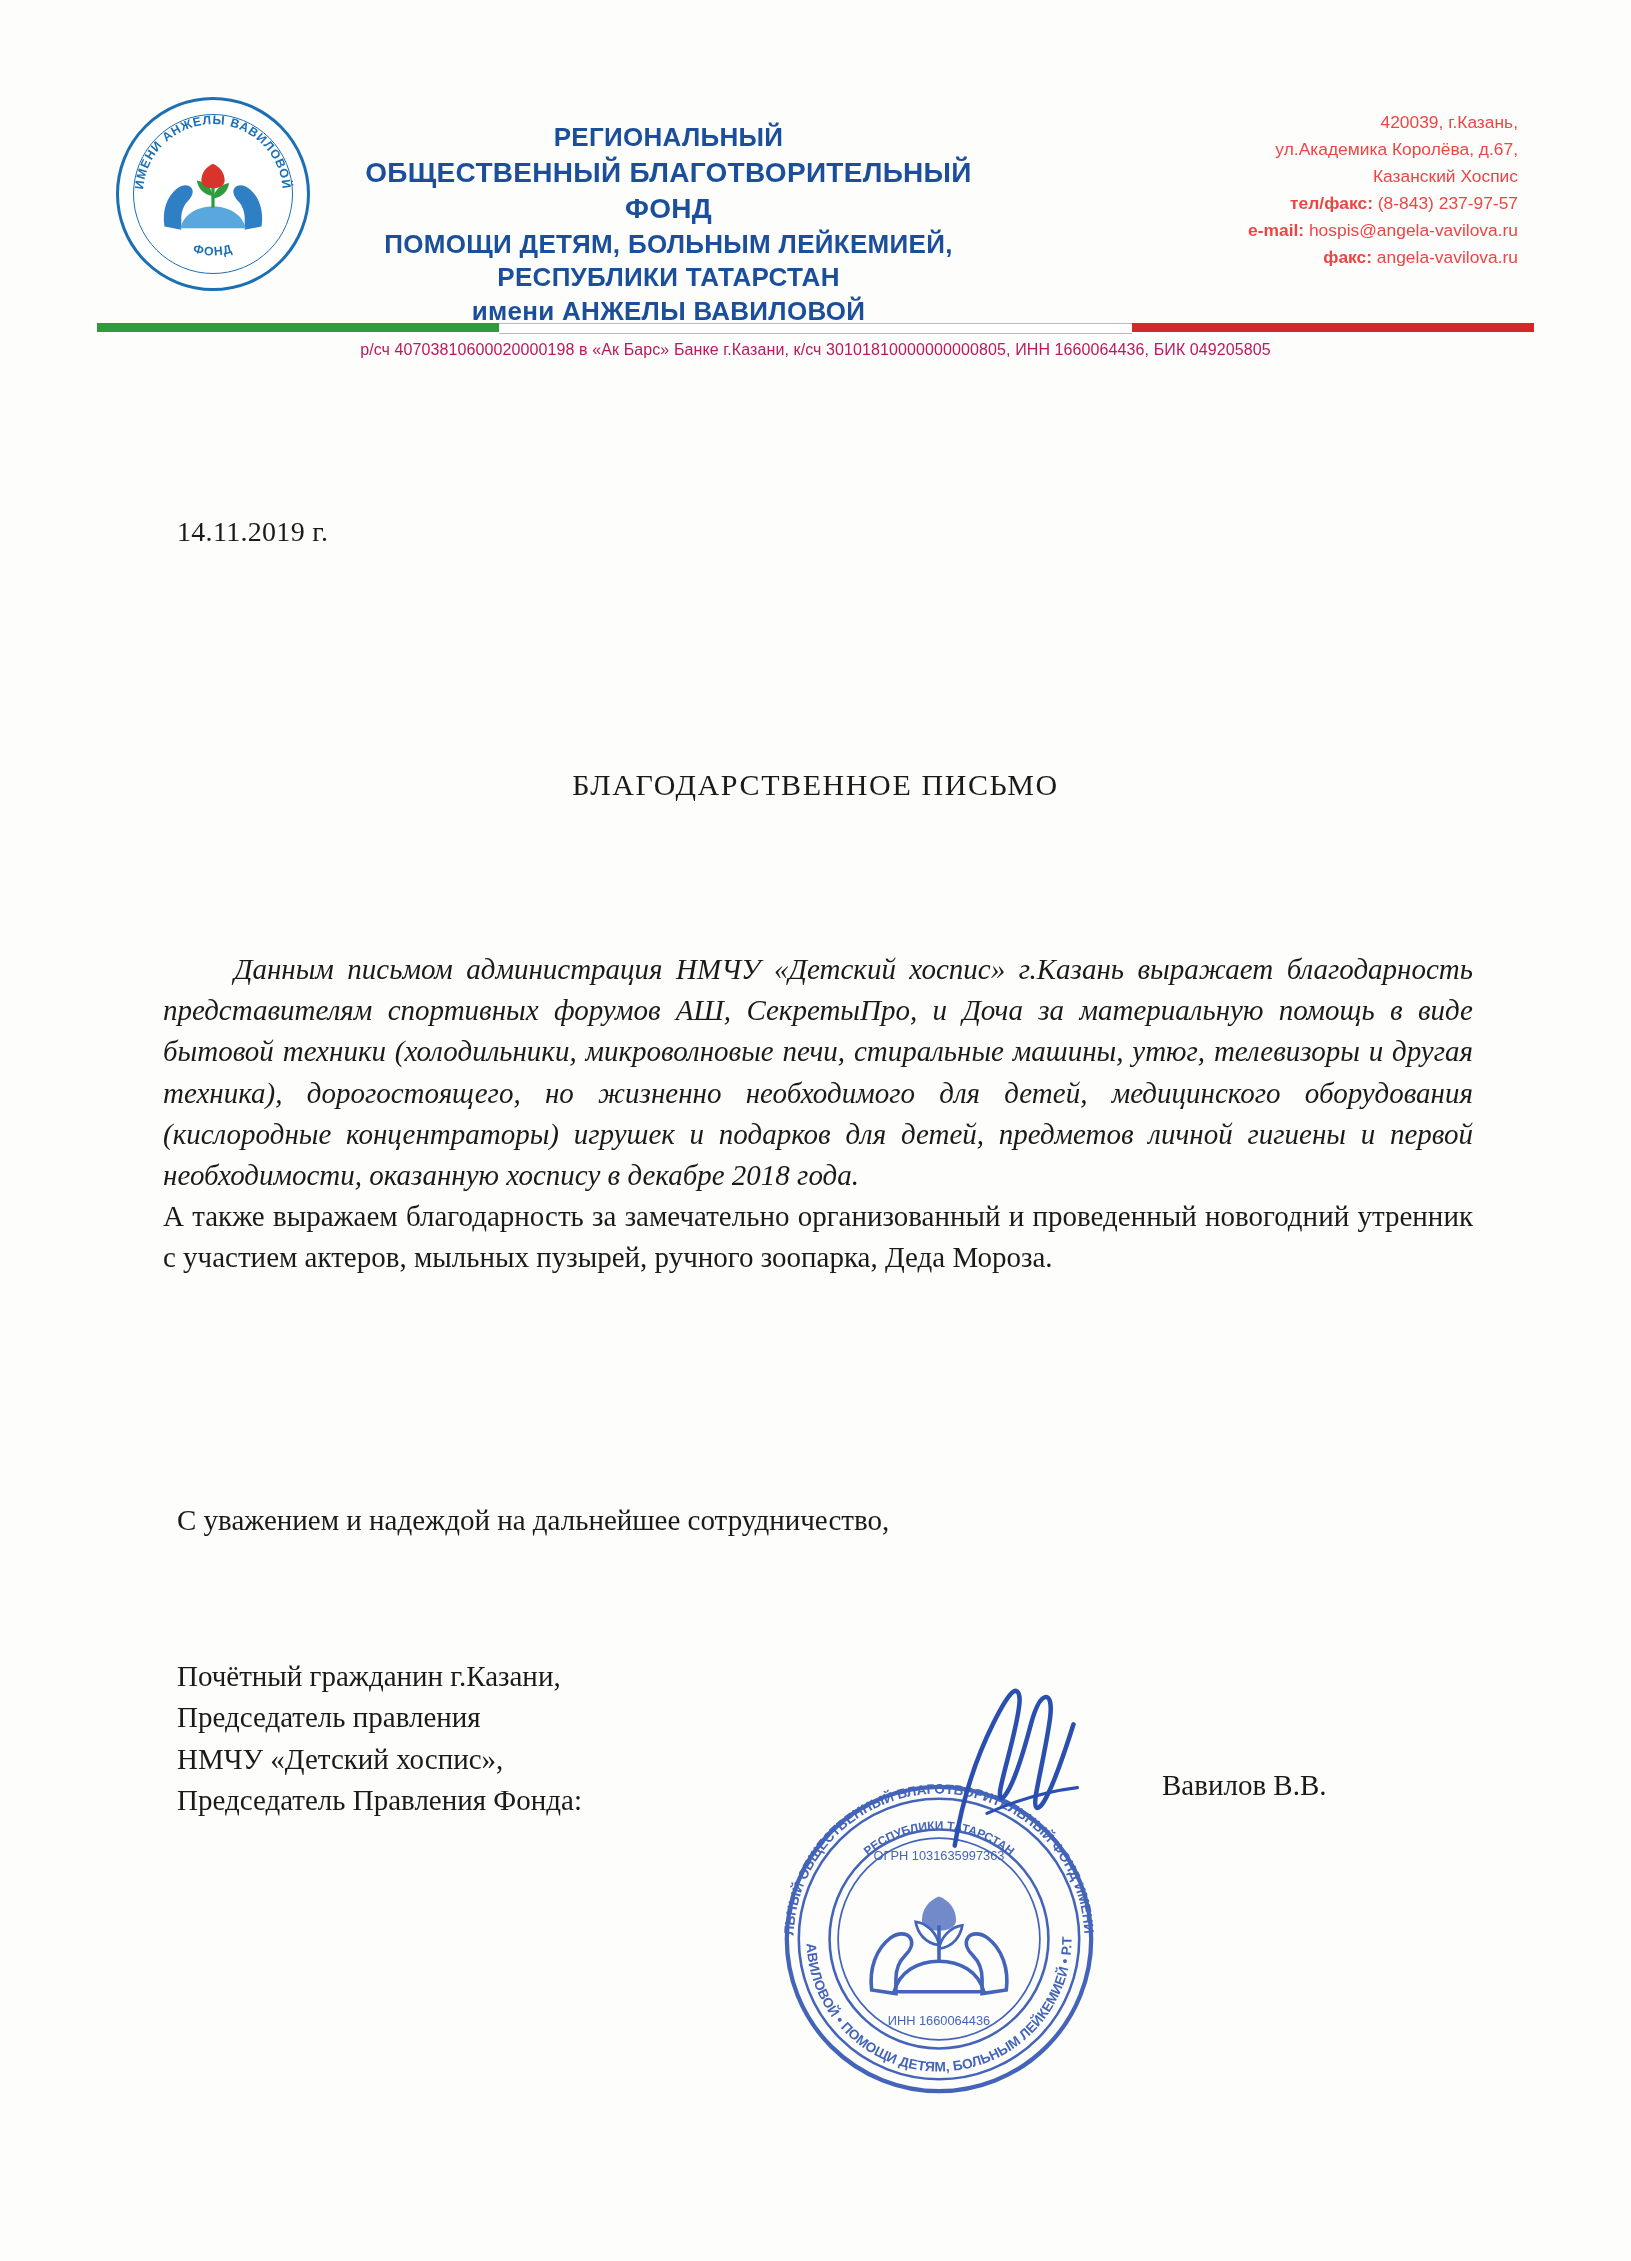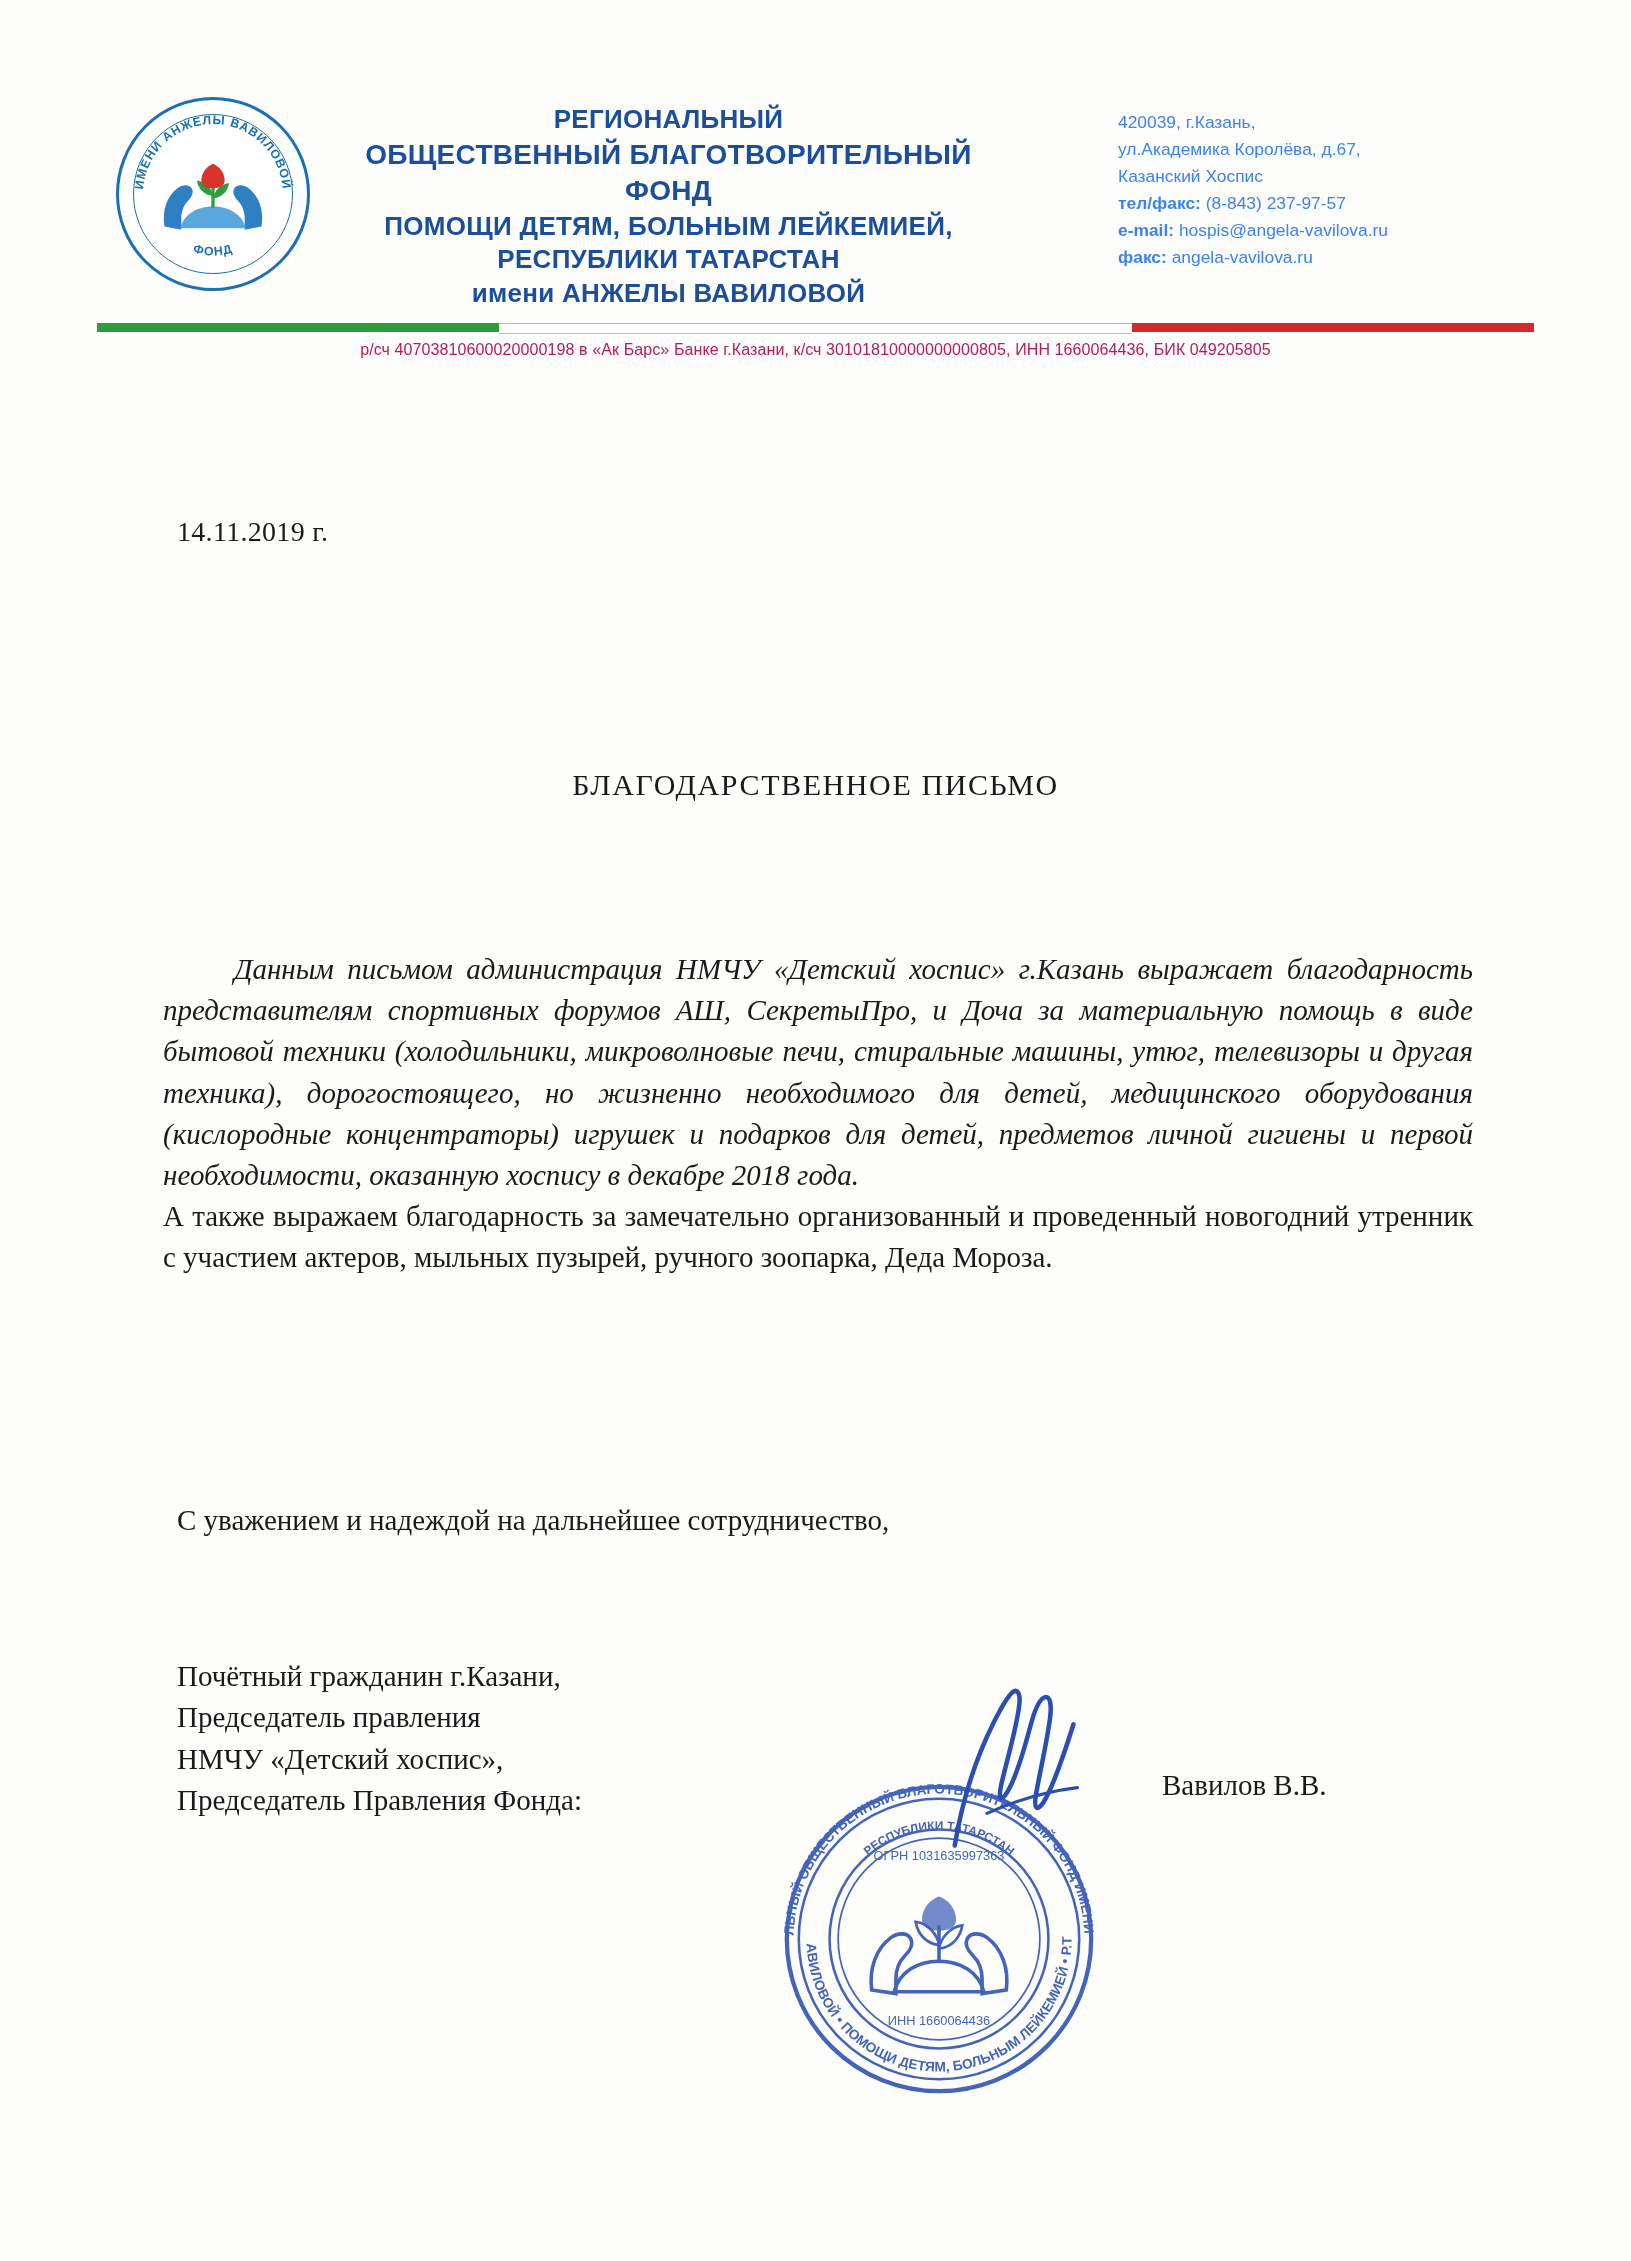--- a/index.html
+++ b/index.html
@@ -74,41 +74,42 @@
     font-family: "Liberation Sans", sans-serif;
     font-size: 19px;
     font-weight: bold;
     fill: #1b6fb5;
     letter-spacing: 1.5px;
   }
 
   .org-title {
     position: absolute;
     left: 323px;
-    top: 13px;
+    top: 31px;
     width: 691px;
     text-align: center;
     font-family: "Liberation Sans", sans-serif;
     font-weight: bold;
     color: #1b4f9c;
     font-size: 26px;
     line-height: 1.30;
     letter-spacing: 0.3px;
   }
   .org-title .l1 { font-size: 26px; }
   .org-title .l2 { font-size: 28px; }
   .org-title .l5 { font-size: 26px; }
 
   .contacts {
     position: absolute;
     right: 113px;
     top: 19.4px;
     width: 400px;
+    text-align: right;
     font-family: "Liberation Sans", sans-serif;
-    color: #3b82f6;
+    color: #ef4444;
     font-size: 17.4px;
     line-height: 1.55;
   }
   .contacts b { font-weight: bold; }
 
   
   .rule {
     position: absolute;
     left: 97px;
     right: 97px;

